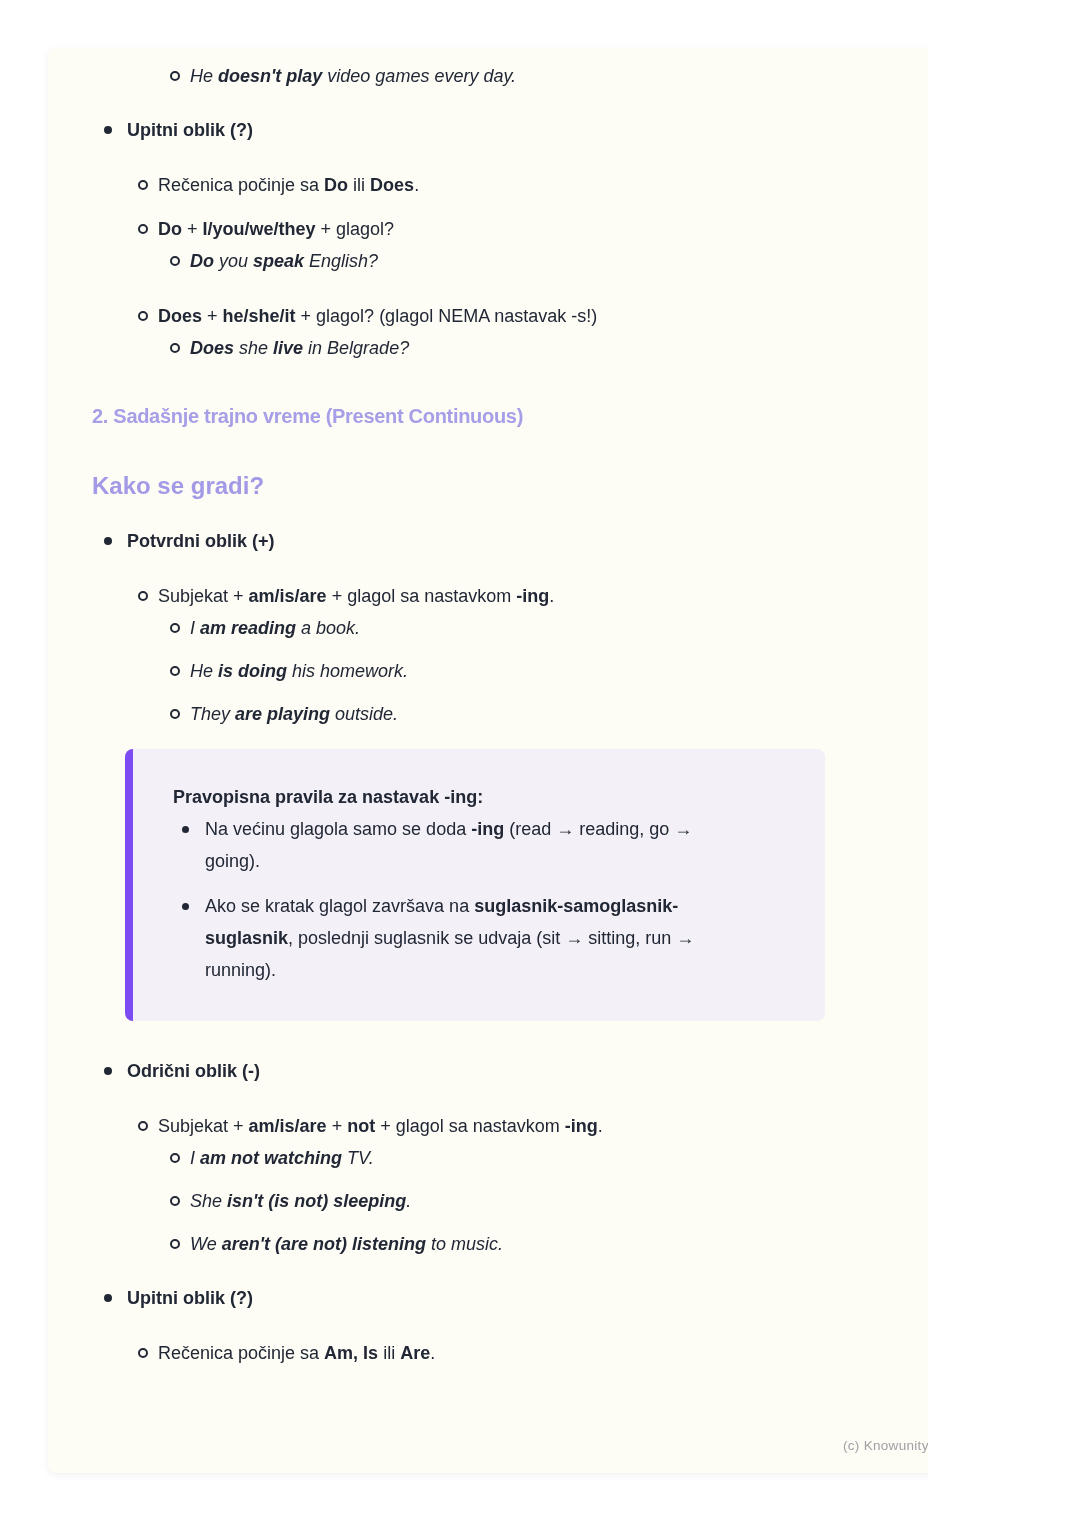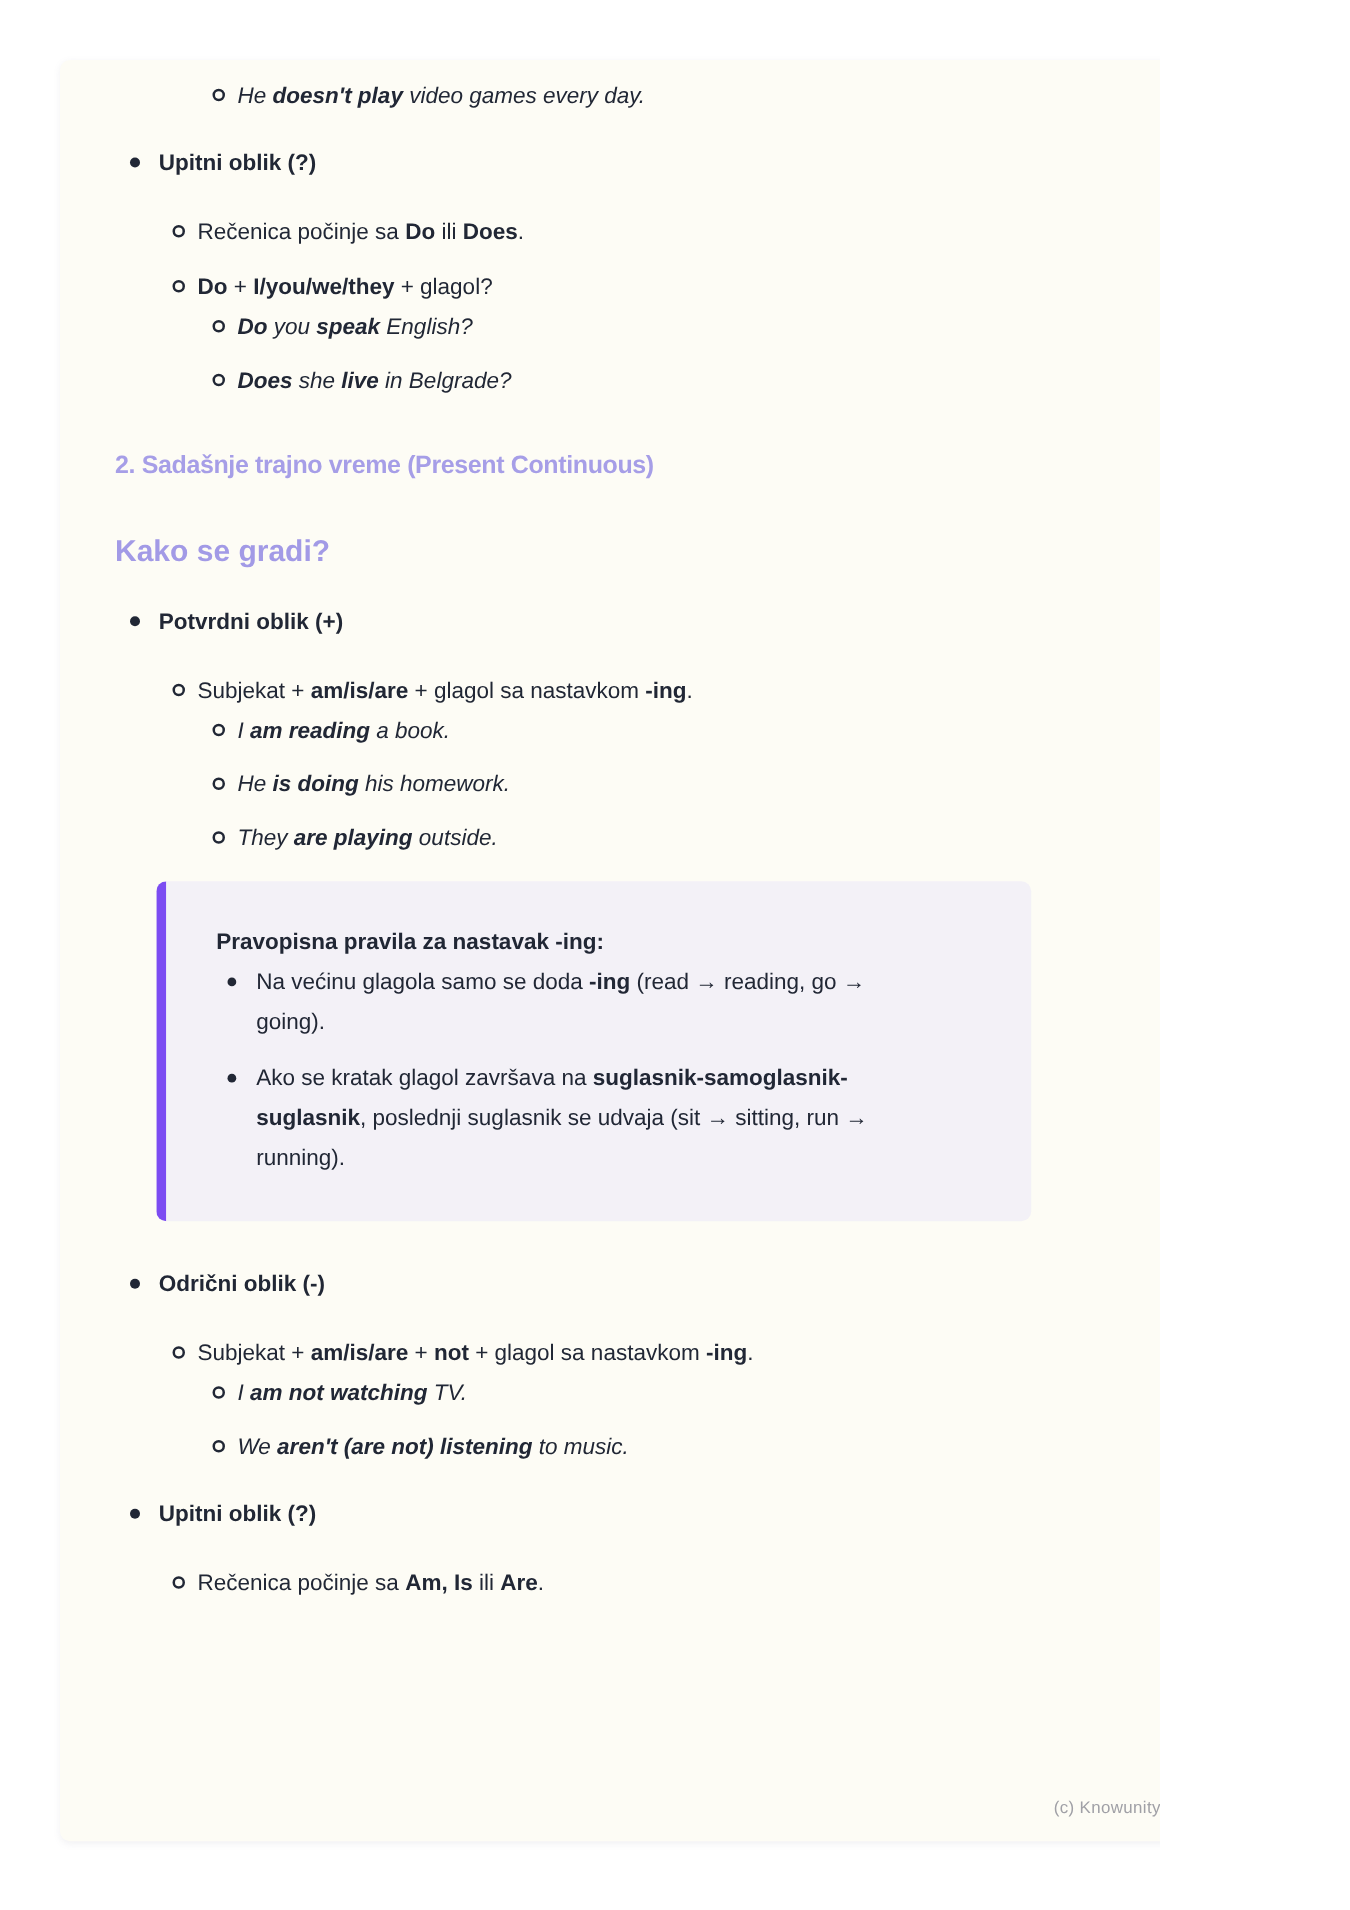--- a/index.html
+++ b/index.html
@@ -127,36 +127,38 @@
 <body>
 
 <div class="viewport">
   <div class="page">
     <div class="content">
         <div class="li lvl3"><span class="bullet circle"></span><span class="i">He </span><span class="b i">doesn't play</span><span class="i"> video games every day.</span></div>
         <div class="li lvl1"><span class="bullet disc"></span><span class="b ">Upitni oblik (?)</span></div>
         <div class="li lvl2"><span class="bullet circle"></span><span class="">Rečenica počinje sa </span><span class="b ">Do</span><span class=""> ili </span><span class="b ">Does</span><span class="">.</span></div>
         <div class="li lvl2"><span class="bullet circle"></span><span class="b ">Do</span><span class=""> + </span><span class="b ">I/you/we/they</span><span class=""> + glagol?</span></div>
         <div class="li lvl3"><span class="bullet circle"></span><span class="b i">Do</span><span class="i"> you </span><span class="b i">speak</span><span class="i"> English?</span></div>
+        <div class="li lvl2"><span class="bullet circle"></span><span class="b ">Does</span><span class=""> + </span><span class="b ">he/she/it</span><span class=""> + glagol? (glagol NEMA nastavak -s!)</span></div>
         <div class="li lvl3"><span class="bullet circle"></span><span class="b i">Does</span><span class="i"> she </span><span class="b i">live</span><span class="i"> in Belgrade?</span></div>
         <div class="h2"><span class="">2. Sadašnje trajno vreme (Present Continuous)</span></div>
         <div class="h3"><span class="">Kako se gradi?</span></div>
         <div class="li lvl1"><span class="bullet disc"></span><span class="b ">Potvrdni oblik (+)</span></div>
         <div class="li lvl2"><span class="bullet circle"></span><span class="">Subjekat + </span><span class="b ">am/is/are</span><span class=""> + glagol sa nastavkom </span><span class="b ">-ing</span><span class="">.</span></div>
         <div class="li lvl3"><span class="bullet circle"></span><span class="i">I </span><span class="b i">am reading</span><span class="i"> a book.</span></div>
         <div class="li lvl3"><span class="bullet circle"></span><span class="i">He </span><span class="b i">is doing</span><span class="i"> his homework.</span></div>
         <div class="li lvl3"><span class="bullet circle"></span><span class="i">They </span><span class="b i">are playing</span><span class="i"> outside.</span></div>
         <div class="callout">
           <p class="callout-title"><span class="b ">Pravopisna pravila za nastavak -ing:</span></p>
           <div class="cli"><span class="cbullet"></span><span class="">Na većinu glagola samo se doda </span><span class="b ">-ing</span><span class=""> (read → reading, go →</span><br><span class="">going).</span></div>
           <div class="cli"><span class="cbullet"></span><span class="">Ako se kratak glagol završava na </span><span class="b ">suglasnik-samoglasnik-</span><br><span class="b ">suglasnik</span><span class="">, poslednji suglasnik se udvaja (sit → sitting, run →</span><br><span class="">running).</span></div>
         </div>
         <div class="li lvl1"><span class="bullet disc"></span><span class="b ">Odrični oblik (-)</span></div>
         <div class="li lvl2"><span class="bullet circle"></span><span class="">Subjekat + </span><span class="b ">am/is/are</span><span class=""> + </span><span class="b ">not</span><span class=""> + glagol sa nastavkom </span><span class="b ">-ing</span><span class="">.</span></div>
         <div class="li lvl3"><span class="bullet circle"></span><span class="i">I </span><span class="b i">am not watching</span><span class="i"> TV.</span></div>
+        <div class="li lvl3"><span class="bullet circle"></span><span class="i">She </span><span class="b i">isn't (is not) sleeping</span><span class="i">.</span></div>
         <div class="li lvl3"><span class="bullet circle"></span><span class="i">We </span><span class="b i">aren't (are not) listening</span><span class="i"> to music.</span></div>
         <div class="li lvl1"><span class="bullet disc"></span><span class="b ">Upitni oblik (?)</span></div>
         <div class="li lvl2"><span class="bullet circle"></span><span class="">Rečenica počinje sa </span><span class="b ">Am, Is</span><span class=""> ili </span><span class="b ">Are</span><span class="">.</span></div>
       </div>
   </div>
   <div class="next-page-edge"></div>
   <div class="footer">(c) Knowunity 2025</div>
 </div>
 
 </body></html>

